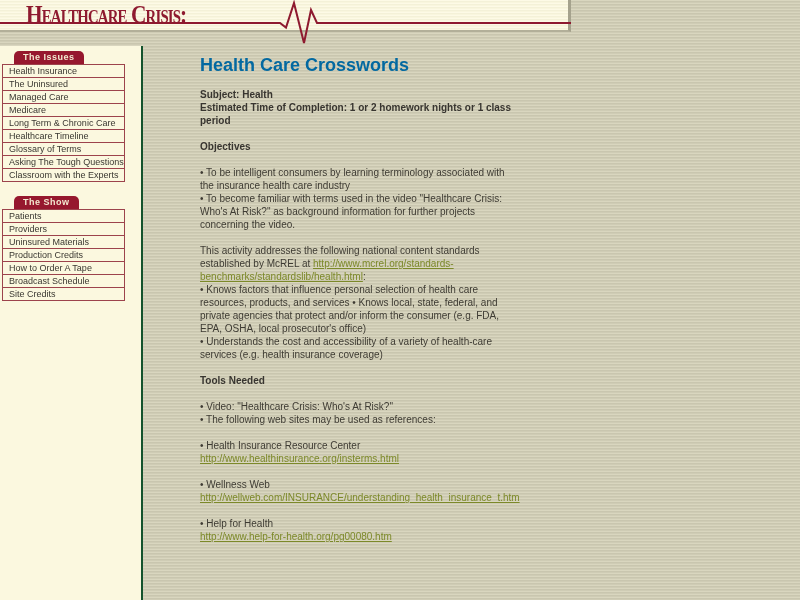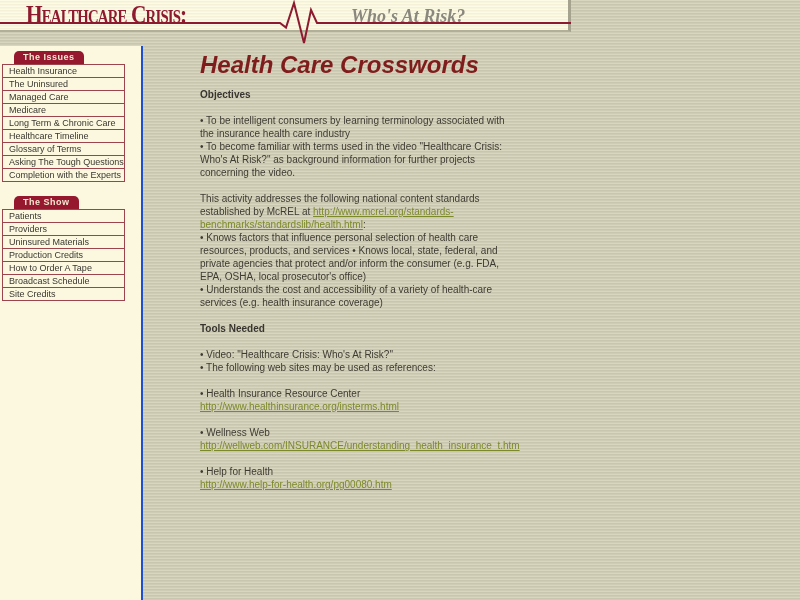--- a/index.html
+++ b/index.html
@@ -39,21 +39,21 @@
     font-family:"Liberation Serif", serif;
     font-style:italic; font-weight:bold;
     font-size:18px; line-height:20px;
     color:#8a887e; white-space:nowrap;
   }
 
   
   .sidebar {
     position:absolute; left:0; top:46px; width:143px; height:554px;
     background:#fbf8df;
-    border-right:2px solid #1d4ed8;
+    border-right:2px solid #14532d;
   }
   .tab {
     display:inline-block;
     margin:5px 0 0 14px;
     background:#96182e; color:#f3e9d0;
     font-size:9px; font-weight:bold; letter-spacing:0.5px;
     line-height:11px; padding:1px 9px;
     border-radius:5px 5px 0 0;
     position:relative; z-index:2;
   }
@@ -70,66 +70,68 @@
     white-space:nowrap; overflow:hidden;
   }
   .menu .menu-item:first-child { margin-top:0; }
 
   
   .content {
     position:absolute; left:200px; top:55px; width:400px;
     font-size:10px; line-height:13px;
   }
   .content h1 {
-    font-size:24px; line-height:20px; font-weight:bold;
-    color:#7f1d1d; margin:0;font-style:italic;
+    font-size:18px; line-height:20px; font-weight:bold;
+    color:#0369a1; margin:0;
   }
   .content p { margin:13px 0 0 0; }
   .bold { font-weight:bold; color:#383530; }
   .pre { white-space:pre-line; }
   .lnk { color:#7c8929; text-decoration:underline; }
 </style>
 </head>
 <body>
 
 <div class="header">
   <svg class="ekg" viewBox="0 0 571 46">
       <polyline points="0,23 280,23 286,27.5 294,3 304,43 311,10 317,23 571,23" fill="none" stroke="#8e1a2f" stroke-width="2"></polyline>
     </svg>
   <div class="header-title">Healthcare Crisis:</div>
-  <div class="header-subtitle">Who's At Risk?</div>
 </div>
 
 <div class="sidebar">
   <div class="tab">The Issues</div>
   <div class="menu">
     <a class="menu-item" href="#">Health Insurance</a>
     <a class="menu-item" href="#">The Uninsured</a>
     <a class="menu-item" href="#">Managed Care</a>
     <a class="menu-item" href="#">Medicare</a>
     <a class="menu-item" href="#">Long Term &amp; Chronic Care</a>
     <a class="menu-item" href="#">Healthcare Timeline</a>
     <a class="menu-item" href="#">Glossary of Terms</a>
     <a class="menu-item" href="#">Asking The Tough Questions</a>
-    <a class="menu-item" href="#">Completion with the Experts</a>
+    <a class="menu-item" href="#">Classroom with the Experts</a>
   </div>
   <div class="tab tab2">The Show</div>
   <div class="menu">
     <a class="menu-item" href="#">Patients</a>
     <a class="menu-item" href="#">Providers</a>
     <a class="menu-item" href="#">Uninsured Materials</a>
     <a class="menu-item" href="#">Production Credits</a>
     <a class="menu-item" href="#">How to Order A Tape</a>
     <a class="menu-item" href="#">Broadcast Schedule</a>
     <a class="menu-item" href="#">Site Credits</a>
   </div>
 </div>
 
 <div class="content">
   <h1>Health Care Crosswords</h1>
+  <p class="bold pre">Subject: Health
+Estimated Time of Completion: 1 or 2 homework nights or 1 class
+period</p>
   <p class="bold">Objectives</p>
   <p class="pre">• To be intelligent consumers by learning terminology associated with
 the insurance health care industry
 • To become familiar with terms used in the video "Healthcare Crisis:
 Who's At Risk?" as background information for further projects
 concerning the video.</p>
   <p class="pre"><span>This activity addresses the following national content standards
 established by McREL at </span><a class="lnk" href="#">http://www.mcrel.org/standards-</a><br><a class="lnk" href="#">benchmarks/standardslib/health.html</a><span>:</span><br><span>• Knows factors that influence personal selection of health care
 resources, products, and services • Knows local, state, federal, and
 private agencies that protect and/or inform the consumer (e.g. FDA,

